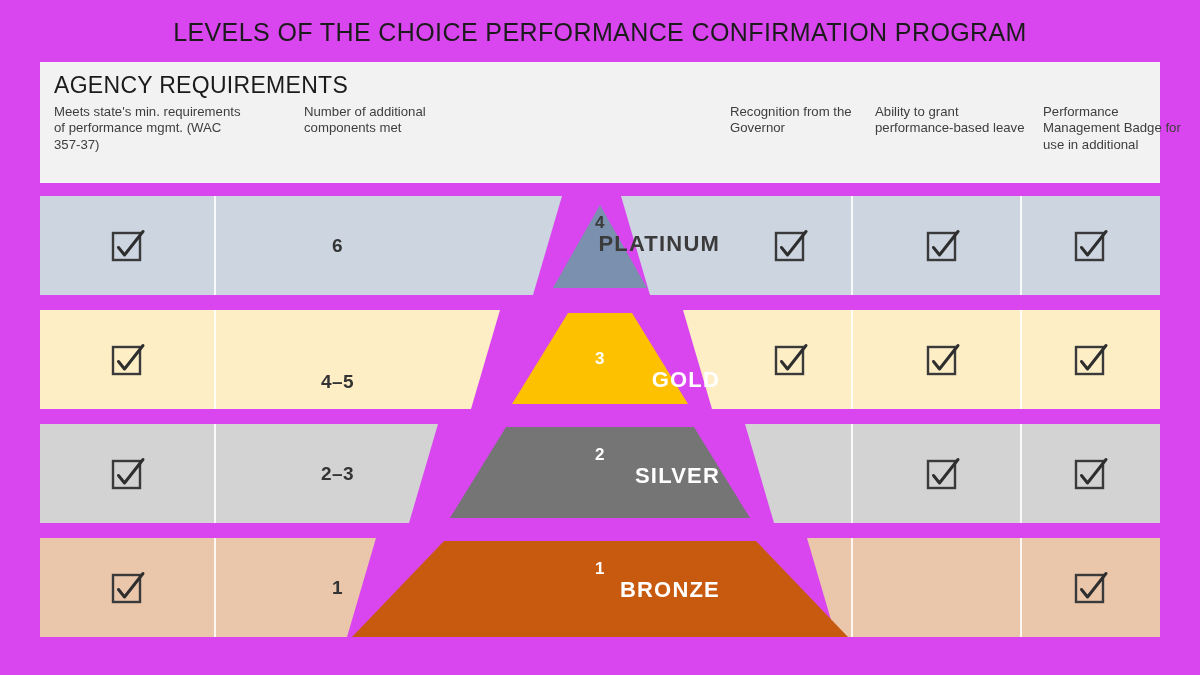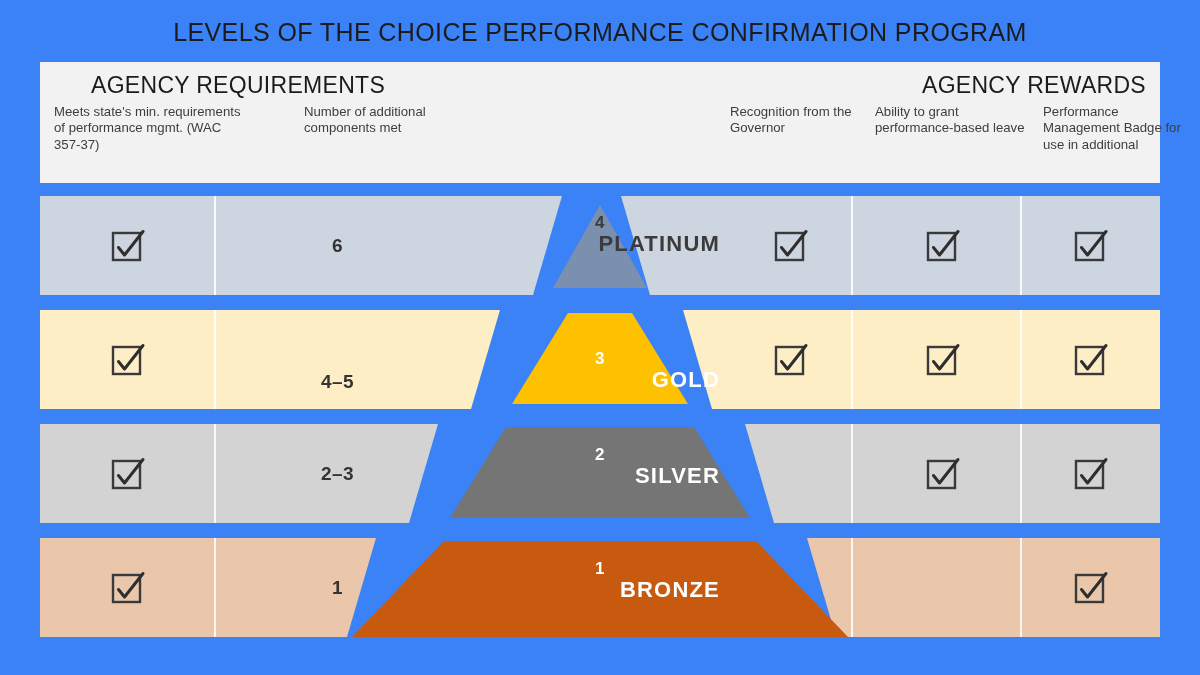--- a/index.html
+++ b/index.html
@@ -9,21 +9,21 @@
     background: #ffffff;
   }
   body {
     font-family: "Liberation Sans", sans-serif;
     -webkit-font-smoothing: antialiased;
   }
   #stage {
     position: relative;
     width: 1200px;
     height: 675px;
-    background: #3b82f6;
+    background: #d946ef;
     overflow: hidden;
   }
 
   
   #title {
     position: absolute;
     left: 0;
     top: 18px;
     width: 1200px;
     text-align: center;
@@ -44,21 +44,20 @@
     background: #f2f2f2;
   }
   .band-heading {
     position: absolute;
     top: 10px;
     font-size: 23px;
     color: #1b1b1b;
     font-weight: 400;
     letter-spacing: 0.3px;
     white-space: nowrap;
-    margin-left: 37px;
   }
   #heading-requirements { left: 14px; }
   #heading-rewards { right: 14px; }
 
   .colhead {
     position: absolute;
     top: 42px;
     font-size: 13.2px;
     line-height: 16.4px;
     color: #3e3e3e;
@@ -177,21 +176,20 @@
 <body>
 
 <div id="stage">
 
   <div id="watermark"></div>
 
   <div id="title">LEVELS OF THE CHOICE PERFORMANCE CONFIRMATION PROGRAM</div>
 
   <div id="header-band">
     <div class="band-heading" id="heading-requirements">AGENCY REQUIREMENTS</div>
-    <div class="band-heading" id="heading-rewards">AGENCY REWARDS</div>
 
     <div class="colhead" id="colhead-0">Meets state's min. requirements of performance mgmt. (WAC 357-37)</div>
     <div class="colhead" id="colhead-1">Number of additional components met</div>
     <div class="colhead" id="colhead-3">Recognition from the Governor</div>
     <div class="colhead" id="colhead-4">Ability to grant performance-based leave</div>
     <div class="colhead" id="colhead-5">Performance Management Badge for use in additional</div>
   </div>
 
   <div class="row" id="row-0">
     <svg width="1120" height="99" viewBox="0 0 1120 99">

